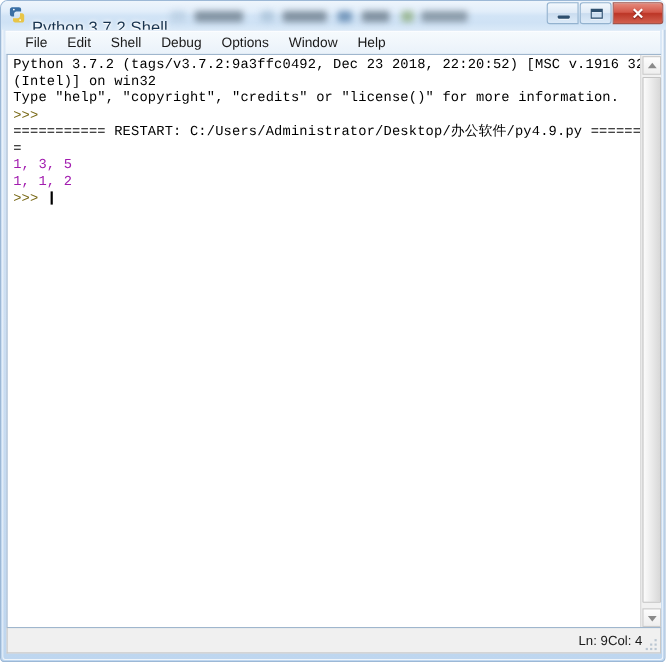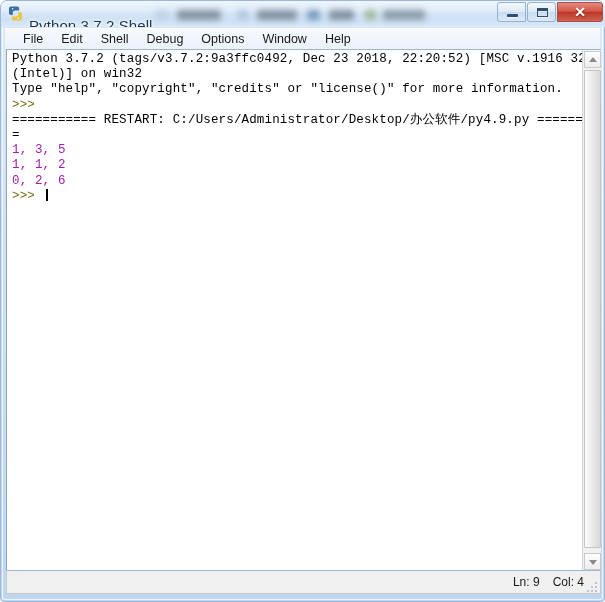--- a/index.html
+++ b/index.html
@@ -248,21 +248,20 @@
     width: 595px;
     height: 24px;
     box-sizing: border-box;
     background: #f0f0f0;
     border: 1px solid #c8c8c8;
     border-top: 1px solid #9fb6cd;
     display: flex;
     align-items: center;
     justify-content: flex-end;
     padding-right: 16px;
-    gap: 13px;
   }
   .status-text {
     font-size: 12px;
     color: #1a1a1a;
     white-space: nowrap;
   }
   #resize-grip {
     position: absolute;
     right: 2px;
     bottom: 2px;
@@ -330,21 +329,20 @@
 
     <div id="text-area">
         <div class="code-line"><span class="c-black">Python 3.7.2 (tags/v3.7.2:9a3ffc0492, Dec 23 2018, 22:20:52) [MSC v.1916 32 bit</span></div>
         <div class="code-line"><span class="c-black">(Intel)] on win32</span></div>
         <div class="code-line"><span class="c-black">Type "help", "copyright", "credits" or "license()" for more information.</span></div>
         <div class="code-line"><span class="c-prompt">&gt;&gt;&gt; </span></div>
         <div class="code-line"><span class="c-black">=========== RESTART: C:/Users/Administrator/Desktop/办公软件/py4.9.py ==========</span></div>
         <div class="code-line"><span class="c-black">=</span></div>
         <div class="code-line"><span class="c-blue">1, 3, 5</span></div>
         <div class="code-line"><span class="c-blue">1, 1, 2</span></div>
-        <div class="code-line"><span class="c-blue">0, 2, 6</span></div>
         <div class="code-line"><span class="c-prompt">&gt;&gt;&gt; </span><span class="caret"></span></div>
       </div>
 
     <div id="scrollbar">
       <div class="sb-arrow" id="sb-arrow-up">
         <span class="tri" id="tri-up"></span>
       </div>
       <div id="sb-thumb"></div>
       <div class="sb-arrow" id="sb-arrow-down">
         <span class="tri" id="tri-down"></span>

